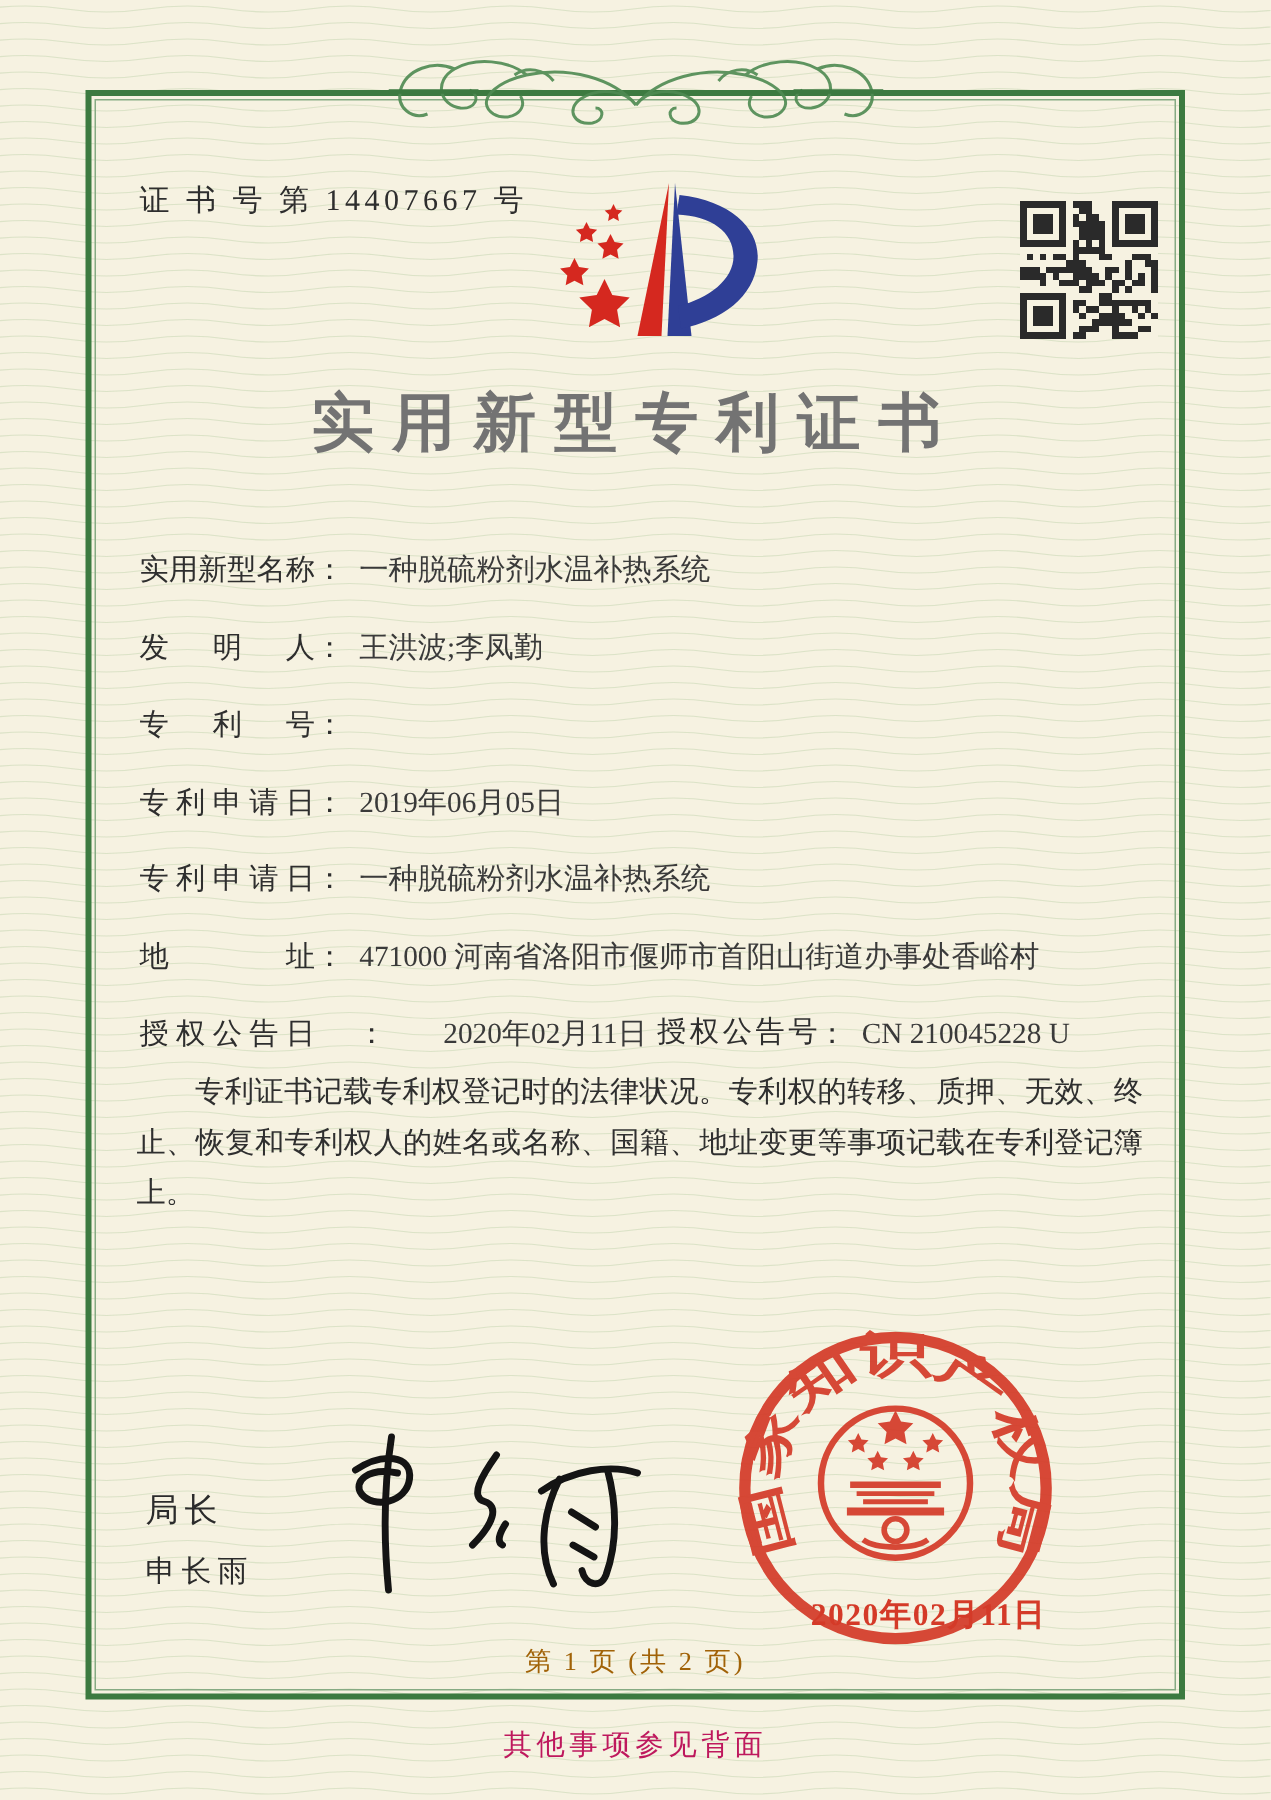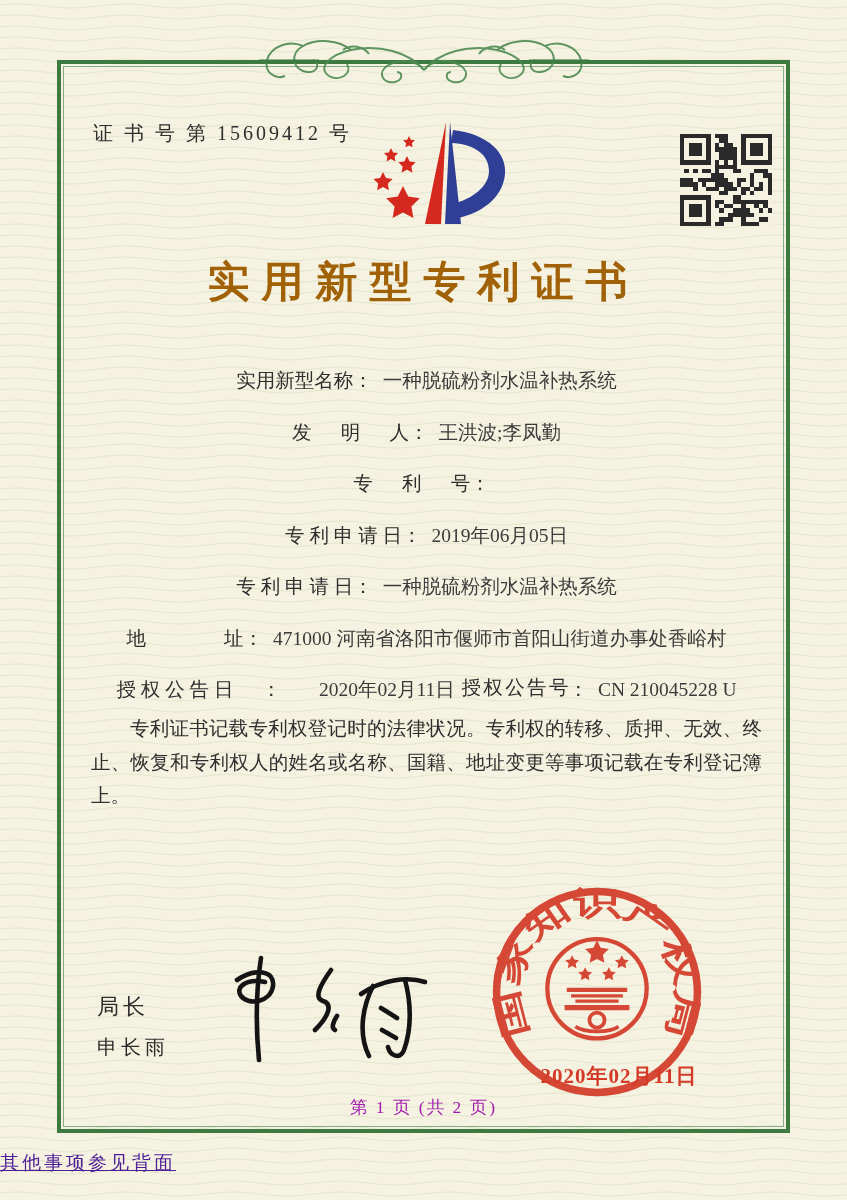--- a/index.html
+++ b/index.html
@@ -14,24 +14,24 @@
     position:absolute;left:57px;top:60px;width:725px;height:1065px;
     border:4px solid #3c7a40;box-sizing:content-box;
   }
   .frame-inner-line{position:absolute;inset:2px;border:1px solid #86ab83;pointer-events:none;}
   .top-ornament{position:absolute;left:50%;top:-34px;transform:translateX(-50%);pointer-events:none;}
   .cert-number{position:absolute;left:32px;top:56px;font-size:20px;letter-spacing:3px;color:#2e2e2e;}
   .logo{position:absolute;left:288px;top:46px;width:175px;height:132px;}
   .qr{position:absolute;right:14px;top:70px;width:92px;height:92px;}
   .doc-title{
     position:absolute;left:0;right:0;top:190px;text-align:center;
-    font-size:42px;font-weight:bold;letter-spacing:12px;color:#a16207;
+    font-size:42px;font-weight:bold;letter-spacing:12px;color:#737373;
   }
   .fields{position:absolute;left:32px;right:26px;top:303px;font-size:19.5px;}
-  .field-row{display:flex;align-items:flex-start;line-height:27px;margin-bottom:24.5px;justify-content:center;}
+  .field-row{display:flex;align-items:flex-start;line-height:27px;margin-bottom:24.5px;}
   .flabel{
     display:inline-block;width:117px;flex:0 0 117px;
     text-align:justify;text-align-last:justify;color:#2e2e2e;
   }
   .fcolon{flex:0 0 auto;margin-right:10px;color:#2e2e2e;}
   .fvalue{color:#3a3a3a;}
   .grant-left{display:flex;width:345px;flex:0 0 345px;gap:28px;}
   .grant-right{display:flex;}
   .grant-right .flabel{width:107px;flex:0 0 107px;font-family:Liberation Mono, monospace;}
   .paragraphs{
@@ -40,22 +40,22 @@
   }
   .paragraphs p{margin:0;text-indent:2em;}
   .director-title{position:absolute;left:36px;top:928px;font-size:22px;letter-spacing:4px;font-family:Liberation Serif, serif;}
   .director-name{position:absolute;left:36px;top:970px;font-size:20px;letter-spacing:4px;}
   .signature{position:absolute;left:148px;top:880px;width:250px;height:125px;}
   .seal{position:absolute;left:428px;top:820px;width:216px;height:216px;opacity:.92;}
   .seal-date{
     position:absolute;left:448px;top:998px;width:220px;text-align:center;
     color:#d43a28;font-size:21px;letter-spacing:1px;font-weight:bold;z-index:3;
   }
-  .page-number{position:absolute;left:0;right:0;bottom:10px;text-align:center;font-size:17.5px;letter-spacing:2px;color:#a21caf;}
-  .back-note{position:absolute;left:0;right:0;top:1150px;font-size:19px;letter-spacing:3px;color:#4c1d95;text-decoration:underline;}
+  .page-number{position:absolute;left:0;right:0;bottom:10px;text-align:center;font-size:17.5px;letter-spacing:2px;color:#a16207;}
+  .back-note{position:absolute;left:0;right:0;top:1150px;text-align:center;font-size:19px;letter-spacing:3px;color:#be185d;}
 </style>
 </head>
 <body>
 
 <svg id="wave-bg">
     <path d="M-10 6 q27 -4 54 0 t54 0 t54 0 t54 0 t54 0 t54 0 t54 0 t54 0 t54 0 t54 0 t54 0 t54 0 t54 0 t54 0 t54 0 t54 0 t54 0 t54 0" fill="none" stroke="#c2d4ae" stroke-width="0.8" opacity="0.5"></path>
     <path d="M-10 17 q27 -4 54 0 t54 0 t54 0 t54 0 t54 0 t54 0 t54 0 t54 0 t54 0 t54 0 t54 0 t54 0 t54 0 t54 0 t54 0 t54 0 t54 0 t54 0" fill="none" stroke="#c2d4ae" stroke-width="0.8" opacity="0.5"></path>
     <path d="M-10 28 q27 -4 54 0 t54 0 t54 0 t54 0 t54 0 t54 0 t54 0 t54 0 t54 0 t54 0 t54 0 t54 0 t54 0 t54 0 t54 0 t54 0 t54 0 t54 0" fill="none" stroke="#c2d4ae" stroke-width="0.8" opacity="0.5"></path>
     <path d="M-10 39 q27 -4 54 0 t54 0 t54 0 t54 0 t54 0 t54 0 t54 0 t54 0 t54 0 t54 0 t54 0 t54 0 t54 0 t54 0 t54 0 t54 0 t54 0 t54 0" fill="none" stroke="#c2d4ae" stroke-width="0.8" opacity="0.5"></path>
     <path d="M-10 50 q27 -4 54 0 t54 0 t54 0 t54 0 t54 0 t54 0 t54 0 t54 0 t54 0 t54 0 t54 0 t54 0 t54 0 t54 0 t54 0 t54 0 t54 0 t54 0" fill="none" stroke="#c2d4ae" stroke-width="0.8" opacity="0.5"></path>
@@ -176,21 +176,21 @@
       <path d="M165 40 C158 30 140 28 128 36 C118 43 124 54 136 52 C144 50 144 42 138 42"></path>
       <path d="M165 40 C180 22 210 14 238 20 C260 25 272 38 260 46 C250 52 236 44 242 34"></path>
       <path d="M238 20 C250 10 272 8 286 16 C300 24 296 40 282 42 C272 43 268 34 276 30"></path>
       <path d="M286 16 C300 10 318 16 322 30 C325 42 314 50 304 46"></path>
       <path d="M165 40 C172 30 190 28 202 36 C212 43 206 54 194 52 C186 50 186 42 192 42"></path>
       <path d="M110 24 C104 16 92 14 84 20 M220 24 C226 16 238 14 246 20"></path>
     </g>
     <path d="M0 31 L60 31 M270 31 L330 31" stroke="#3c7a40" stroke-width="3"></path>
   </svg>
 
-  <div class="cert-number">证 书 号 第 15609412 号</div>
+  <div class="cert-number">证 书 号 第 14407667 号</div>
 
   <svg class="logo" viewBox="0 0 175 132">
     <g fill="#d5281f">
       <path d="M54 76 l5.2 10.6 11.6 1.7 -8.4 8.2 2 11.6 -10.4-5.5 -10.4 5.5 2-11.6 -8.4-8.2 11.6-1.7 Z"></path>
       <path d="M34 62 l3 6 6.6 1 -4.8 4.6 1.1 6.6 -5.9-3.1 -5.9 3.1 1.1-6.6 -4.8-4.6 6.6-1 Z"></path>
       <path d="M58 46 l2.7 5.4 6 0.9 -4.3 4.2 1 6 -5.4-2.8 -5.4 2.8 1-6 -4.3-4.2 6-0.9 Z"></path>
       <path d="M42 38 l2.2 4.4 4.9 0.7 -3.5 3.4 0.8 4.9 -4.4-2.3 -4.4 2.3 0.8-4.9 -3.5-3.4 4.9-0.7 Z"></path>
       <path d="M60 26 l1.8 3.7 4.1 0.6 -3 2.9 0.7 4.1 -3.6-1.9 -3.6 1.9 0.7-4.1 -3-2.9 4.1-0.6 Z"></path>
       <path d="M97 12 L76 114 L92 114 Z"></path>
     </g>

